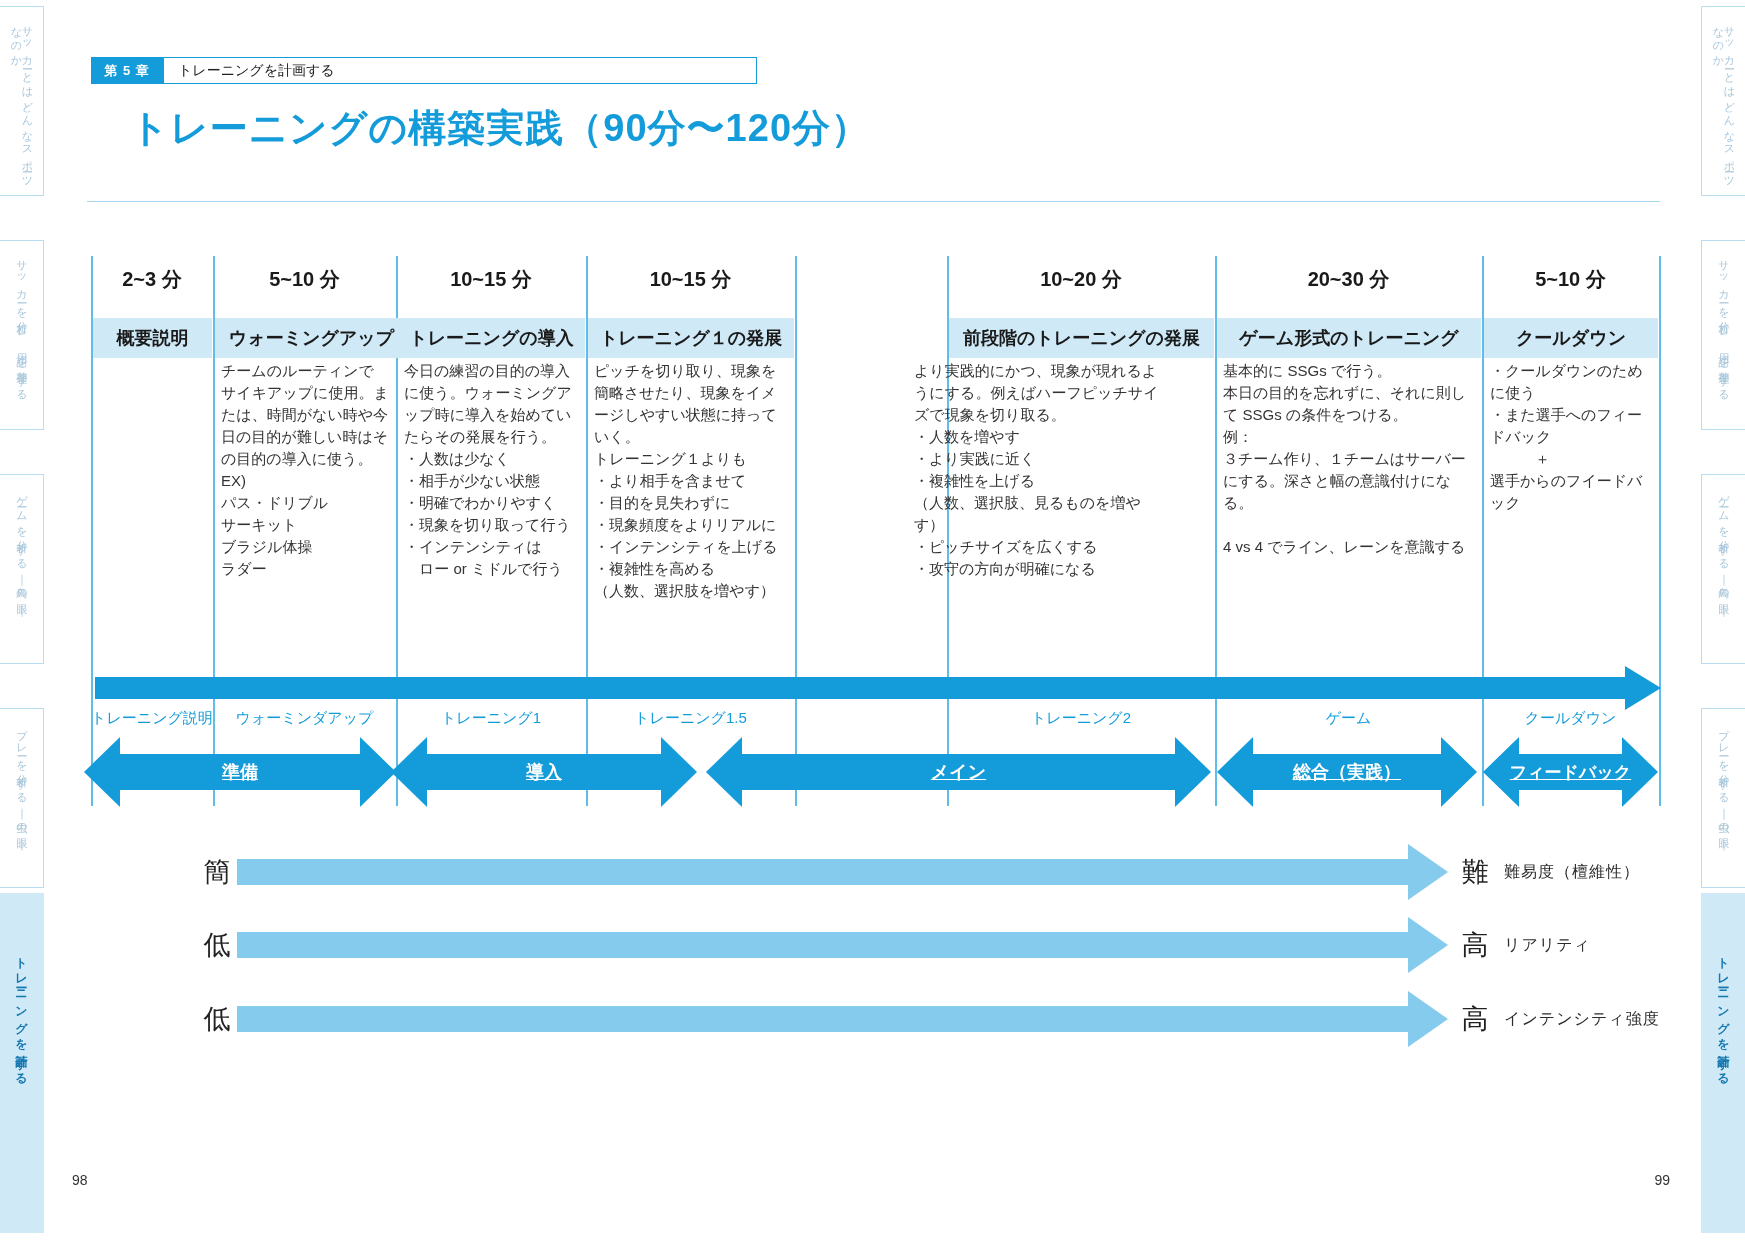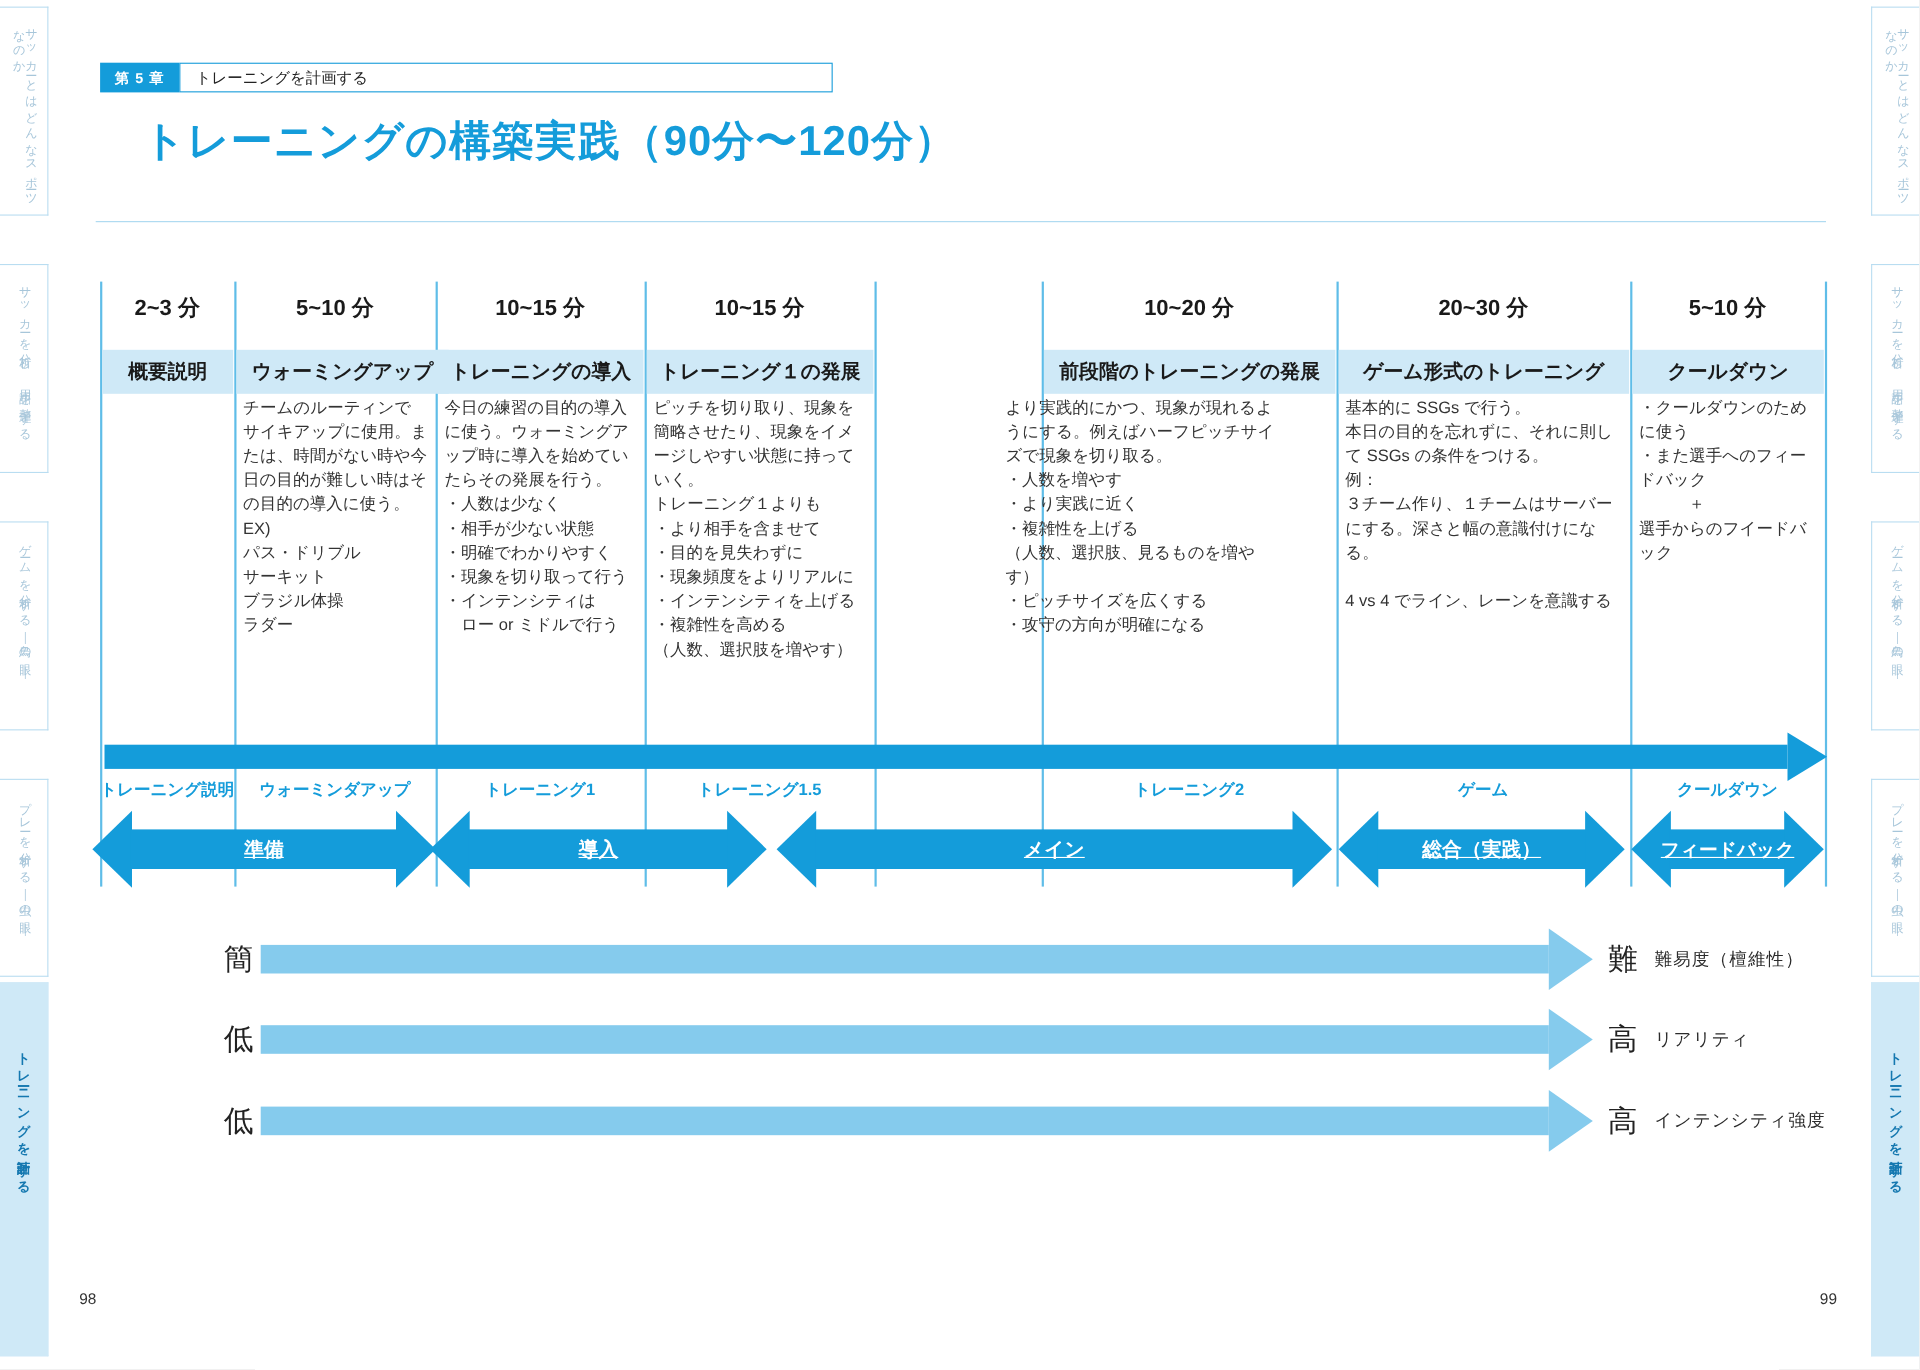--- a/index.html
+++ b/index.html
@@ -36,21 +36,21 @@
            align-items:center; justify-content:center; font-size:18px; font-weight:bold; color:#1a1a1a; }
   .bcell { position:absolute; top:360px; font-size:15px; line-height:1.47; color:#333;
            white-space:pre-line; }
 
   
   .big-arrow-bar { position:absolute; left:95px; top:677px; width:1530px; height:22px; background:#149cda; }
   .big-arrow-head { position:absolute; left:1625px; top:666px; width:0; height:0;
                     border-top:22px solid transparent; border-bottom:22px solid transparent;
                     border-left:36px solid #149cda; }
   .phase { position:absolute; top:707px; height:22px; display:flex; align-items:center;
-           justify-content:center; font-size:15px; font-weight:bold; color:#149cda; }
+           justify-content:center; font-size:15px; font-weight:normal; color:#149cda; }
 
   
   .stage { position:absolute; top:737px; height:70px; }
   .stage .tri-l { position:absolute; left:0; top:0; width:0; height:0;
                   border-top:35px solid transparent; border-bottom:35px solid transparent;
                   border-right:36px solid #149cda; }
   .stage .tri-r { position:absolute; right:0; top:0; width:0; height:0;
                   border-top:35px solid transparent; border-bottom:35px solid transparent;
                   border-left:36px solid #149cda; }
   .stage .bar { position:absolute; left:35px; right:35px; top:17px; bottom:17px; background:#149cda; }

